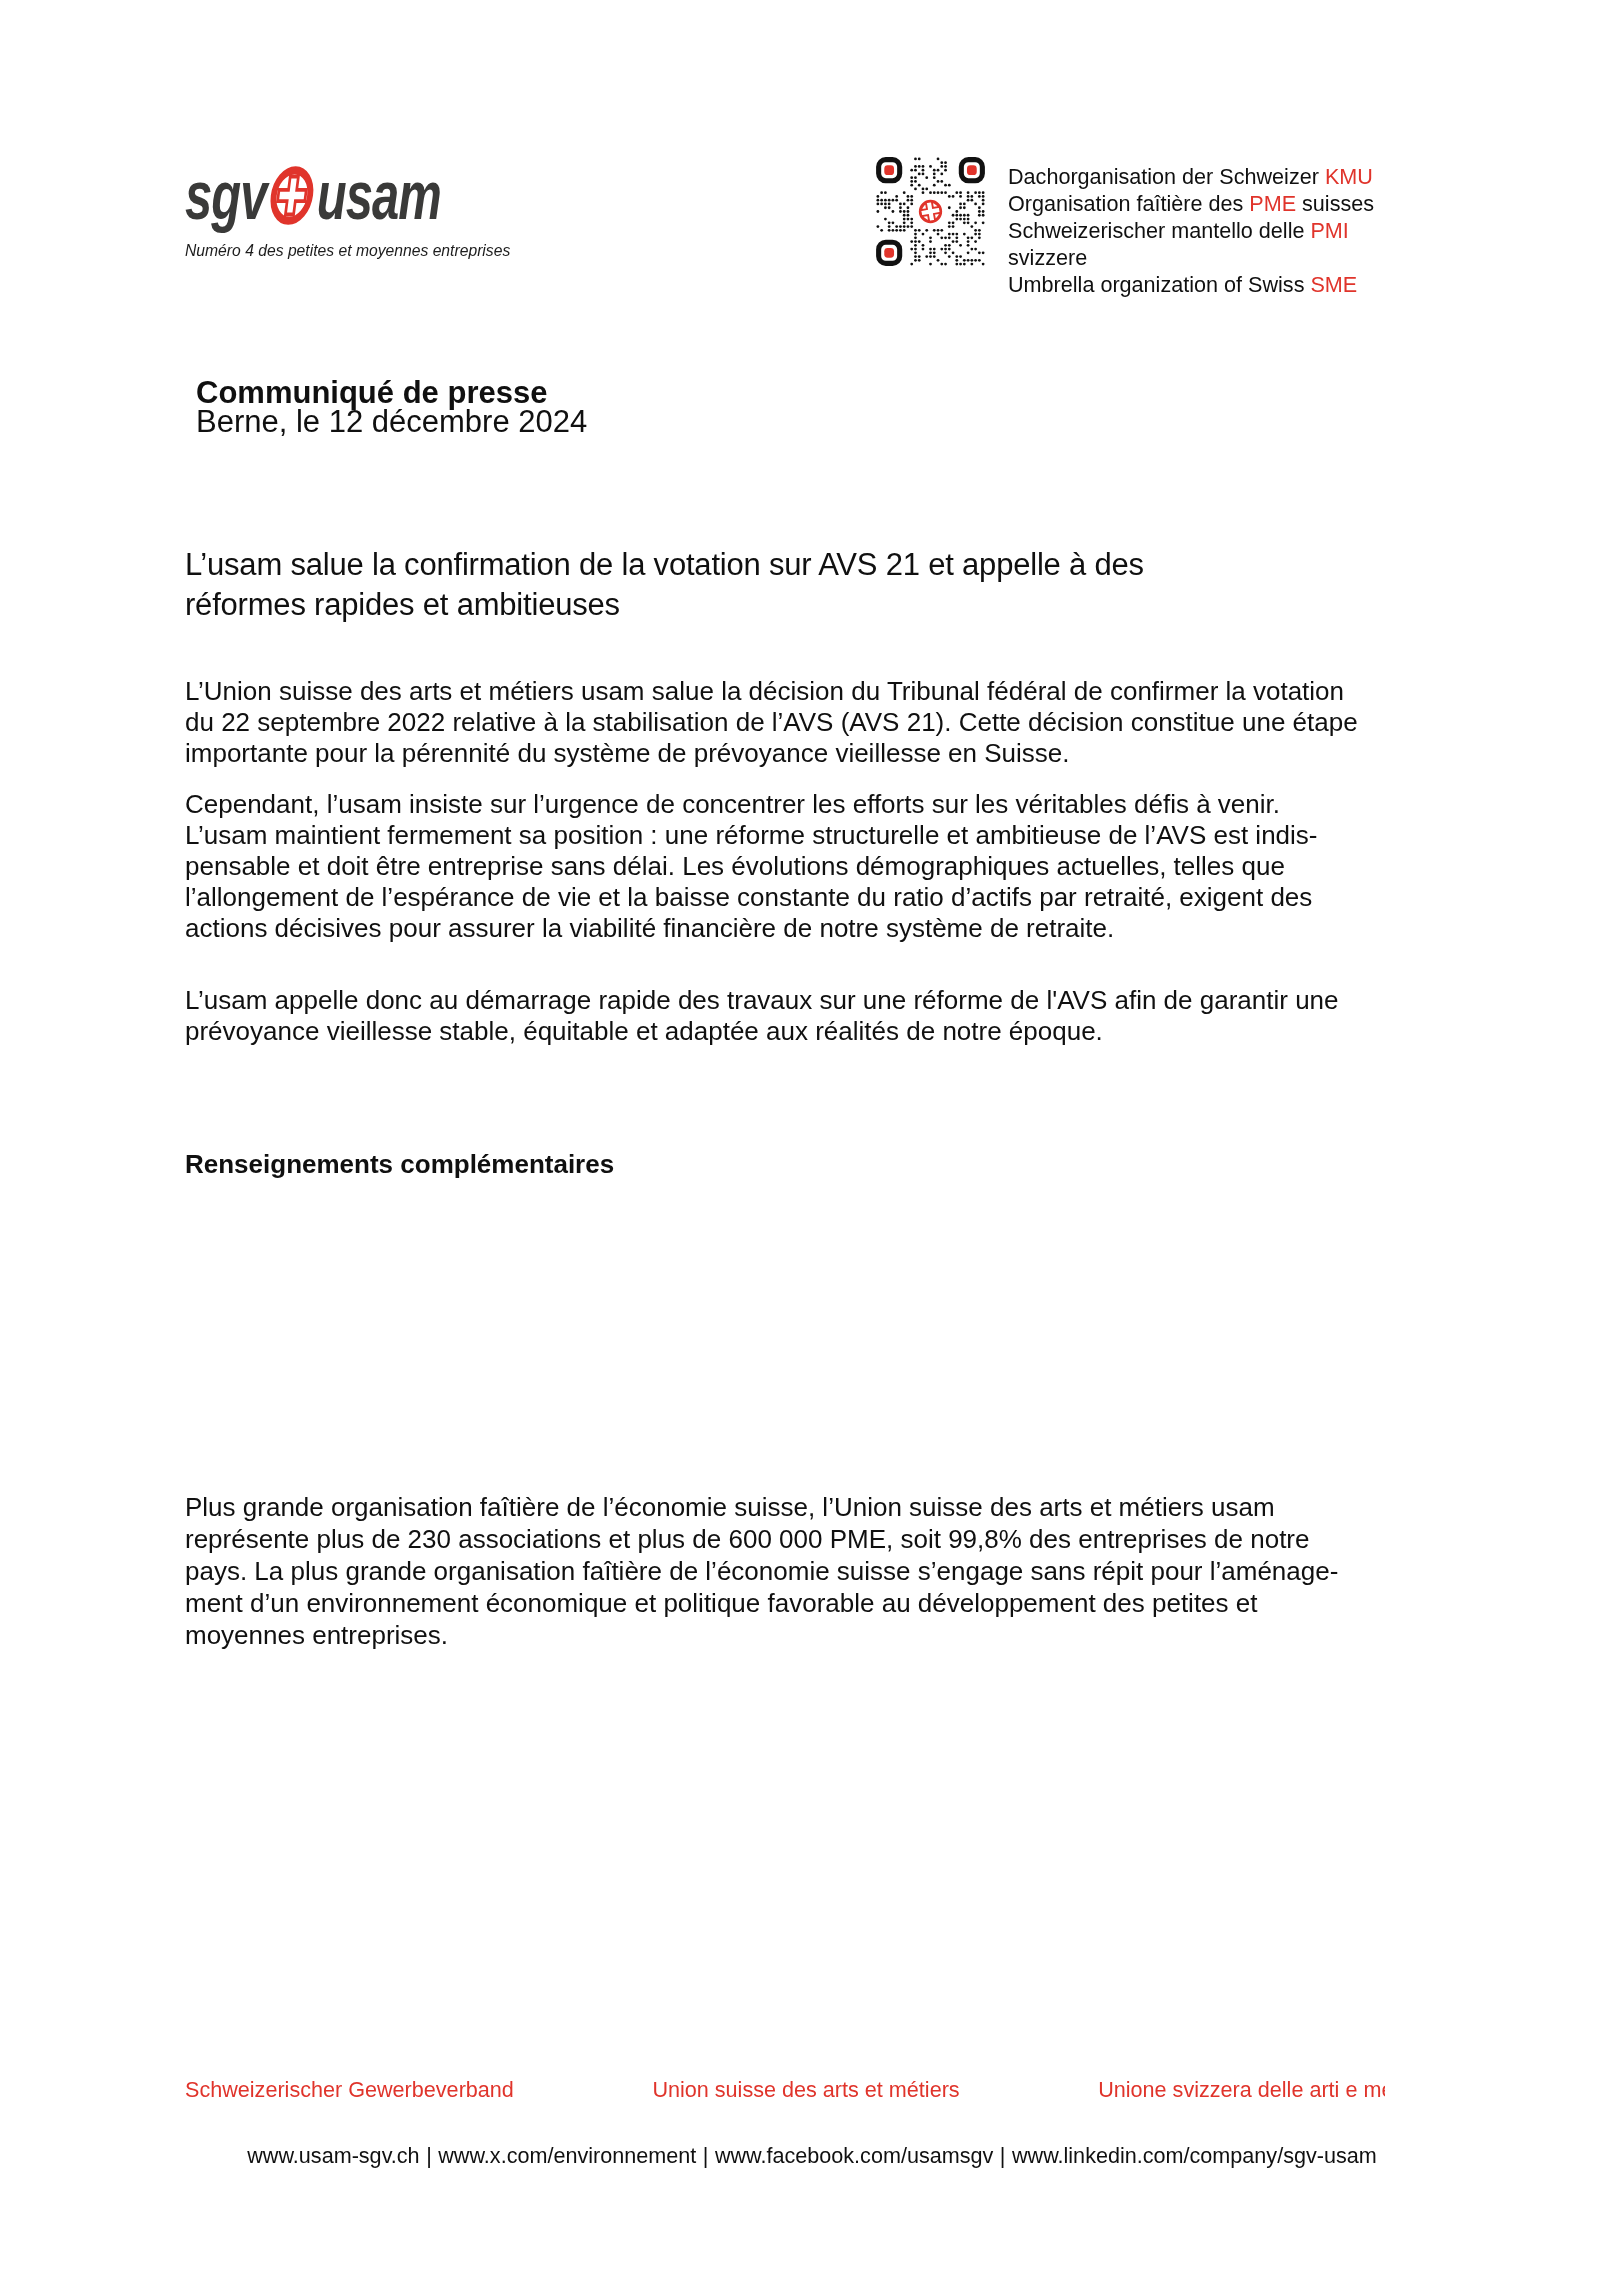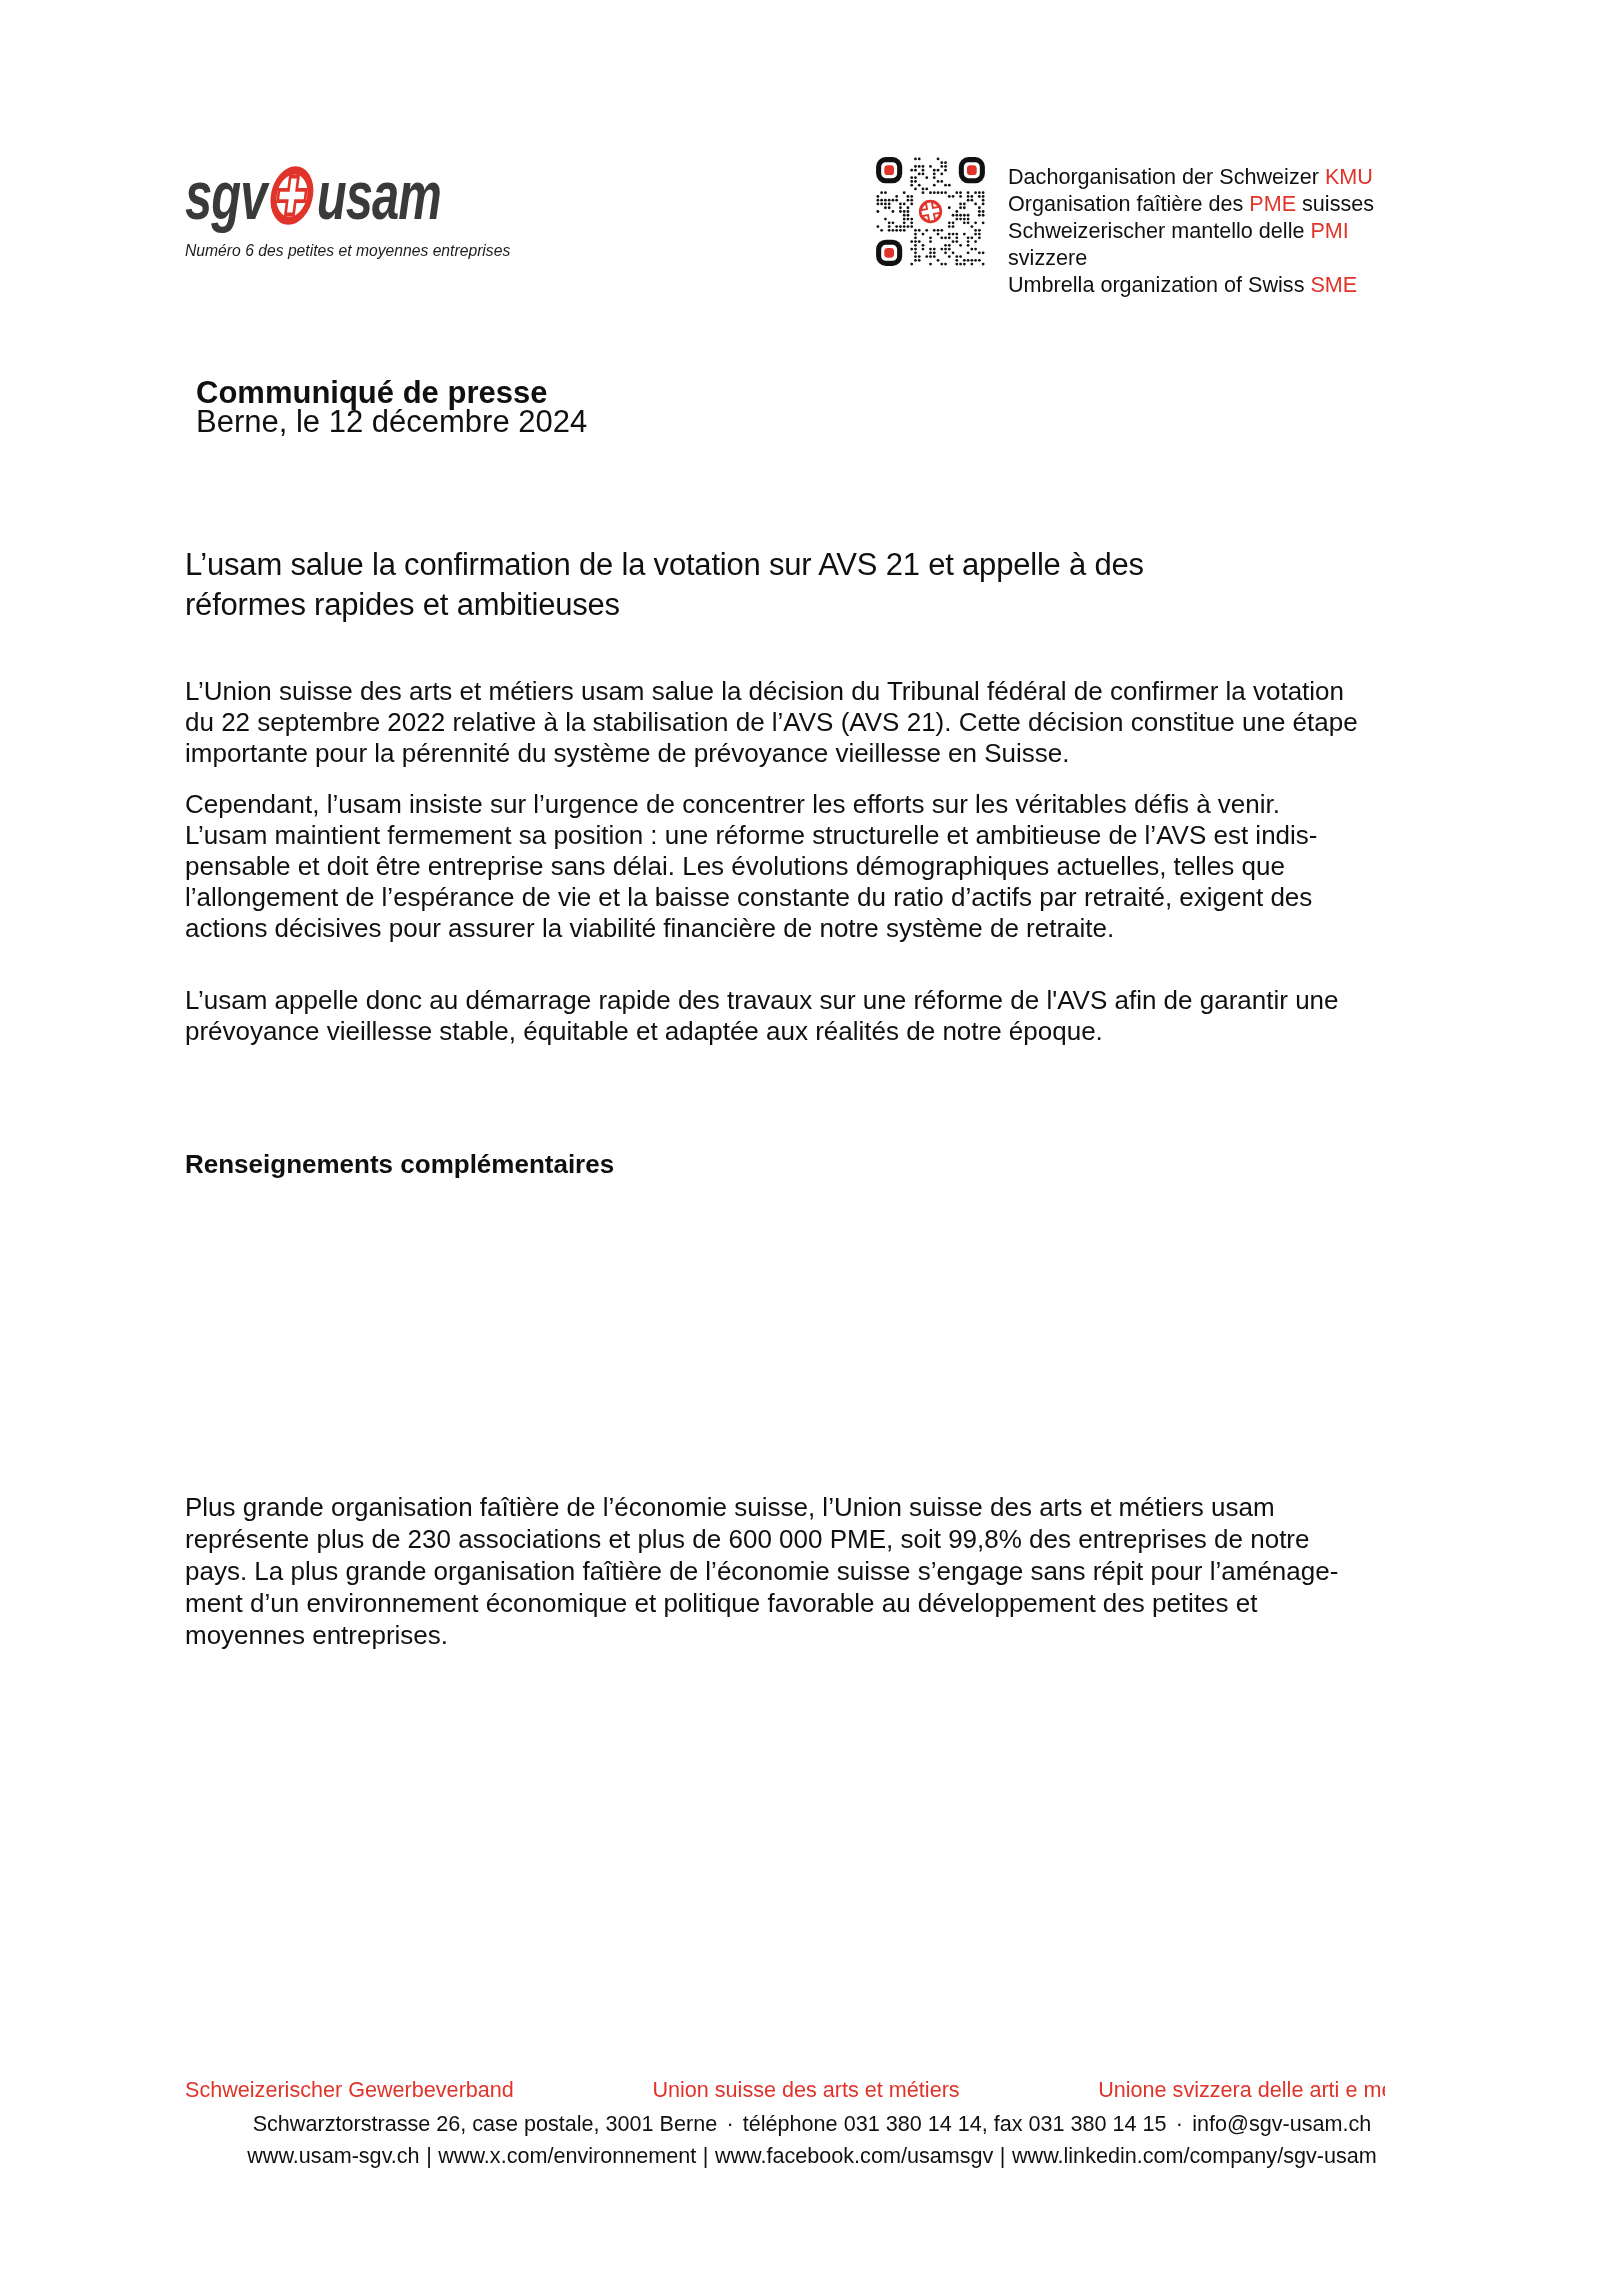--- a/index.html
+++ b/index.html
@@ -57,21 +57,21 @@
   <div class="abs logo-row">
     <span>sgv</span>
     <svg class="logo-mark" viewBox="0 0 100 100" aria-hidden="true">
       <g transform="translate(50,50) skewX(-10) translate(-50,-50)">
         <circle cx="50" cy="50" r="40" fill="#ffffff" stroke="#e0342b" stroke-width="13"></circle>
         <path d="M41 20 h18 v21 h21 v18 h-21 v21 h-18 v-21 h-21 v-18 h21 z" fill="#ffffff" stroke="#e0342b" stroke-width="6"></path>
       </g>
     </svg>
     <span>usam</span>
   </div>
-  <div class="abs tagline">Numéro 6 des petites et moyennes entreprises</div>
+  <div class="abs tagline">Numéro 4 des petites et moyennes entreprises</div>
 
   <div class="abs qr">
     <svg id="qr-svg" viewBox="0 0 29 29" width="109" height="111" aria-hidden="true">
         <circle cx="10.5" cy="0.5" r="0.37" fill="#111111"></circle>
         <circle cx="11.5" cy="0.5" r="0.37" fill="#111111"></circle>
         <circle cx="16.5" cy="0.5" r="0.37" fill="#111111"></circle>
         <circle cx="17.5" cy="1.5" r="0.37" fill="#111111"></circle>
         <circle cx="18.5" cy="1.5" r="0.37" fill="#111111"></circle>
         <circle cx="10.5" cy="2.5" r="0.37" fill="#111111"></circle>
         <circle cx="11.5" cy="2.5" r="0.37" fill="#111111"></circle>
@@ -341,22 +341,19 @@
 pays. La plus grande organisation faîtière de l’économie suisse s’engage sans répit pour l’aménage-
 ment d’un environnement économique et politique favorable au développement des petites et
 moyennes entreprises.</p>
 
   <div class="abs footer-orgs">
     <span>Schweizerischer Gewerbeverband</span>
     <span>Union suisse des arts et métiers</span>
     <span>Unione svizzera delle arti e mestieri</span>
   </div>
 
-  <div class="abs footer-address">
-    <span>Schwarztorstrasse 26, case postale, 3001 Berne</span><span class="dotsep">·</span><span>téléphone 031 380 14 14, fax 031 380 14 15</span><span class="dotsep">·</span><span>info@sgv-usam.ch</span>
-  </div>
 
   <div class="abs footer-links">
     <span>www.usam-sgv.ch</span><span class="pipesep">|</span><span>www.x.com/environnement</span><span class="pipesep">|</span><span>www.facebook.com/usamsgv</span><span class="pipesep">|</span><span>www.linkedin.com/company/sgv-usam</span>
   </div>
 
 </div>
 
 
 </body></html>

